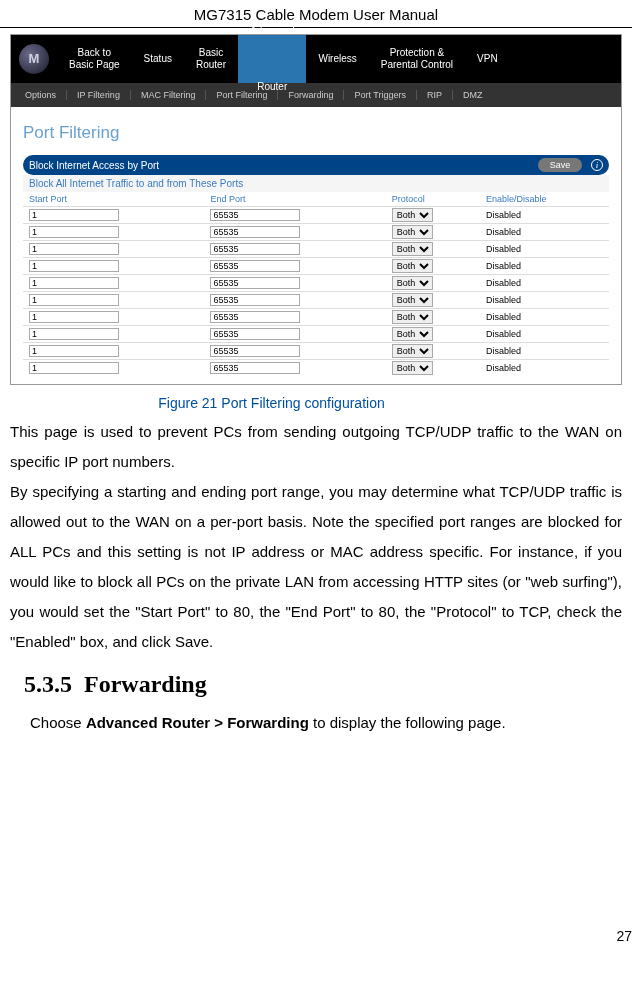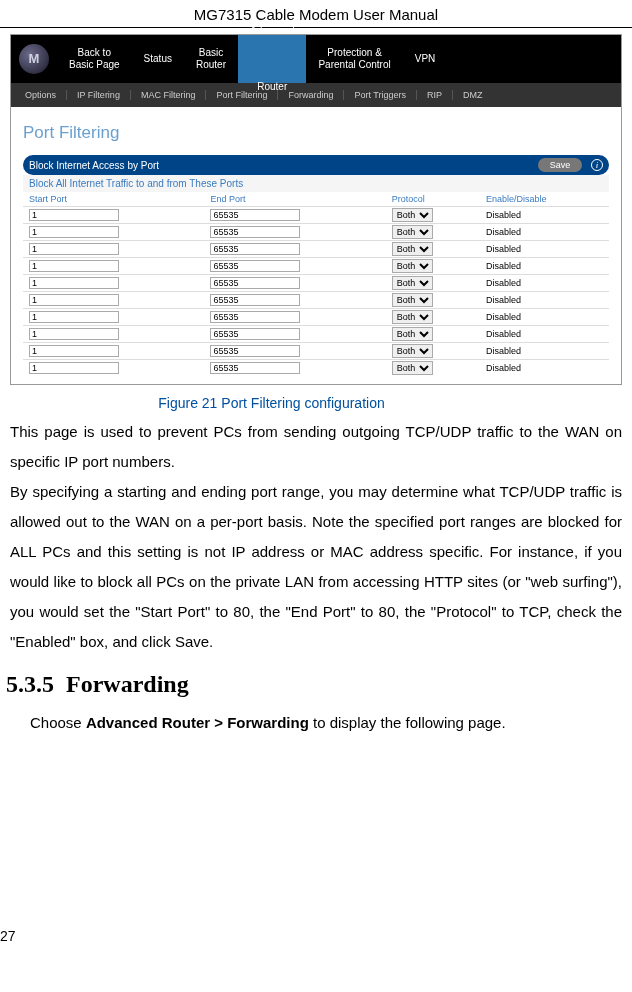--- a/index.html
+++ b/index.html
@@ -20,23 +20,23 @@
     .save-btn { background: #777; color: #fff; border: none; border-radius: 10px; padding: 2px 12px; font-size: 9px; cursor: pointer; margin-right: 6px; }
     .info-icon { display: inline-block; width: 12px; height: 12px; border: 1px solid #fff; border-radius: 50%; text-align: center; line-height: 11px; font-size: 9px; font-style: italic; font-family: serif; }
     .sub-header { color: #3a7cc0; font-size: 10px; padding: 3px 6px; background: #f5f5f5; }
     .port-table { width: 100%; border-collapse: collapse; font-size: 9px; }
     .port-table th { color: #3a7cc0; font-weight: normal; text-align: left; padding: 2px 6px; background: #fff; }
     .port-table td { padding: 1px 6px; border-top: 1px solid #ddd; }
     .port-table input[type="text"] { width: 90px; font-size: 9px; border: 1px solid #aaa; padding: 0 2px; }
     .port-table select { font-size: 9px; border: 1px solid #aaa; }
     .figure-caption { text-align: center; color: #0050a0; font-size: 14px; margin: 10px 0 6px 11px; padding-right: 100px; }
     .body-text { font-size: 15px; line-height: 2; padding: 0 10px; text-align: justify; }
-    .section-heading { font-family: "Times New Roman", serif; font-size: 24px; font-weight: bold; padding: 14px 6px 10px; }
+    .section-heading { font-family: "Times New Roman", serif; font-size: 24px; font-weight: bold; padding: 14px 24px 10px; }
     .indent-text { font-size: 15px; line-height: 2; padding: 0 10px 0 30px; }
-    .page-number { text-align: left; font-size: 14px; margin-top: 190px; padding-bottom: 8px; }
+    .page-number { text-align: right; font-size: 14px; margin-top: 190px; padding-bottom: 8px; }
   </style>
 </head>
 <body>
 
 <div class="page-header">MG7315 Cable Modem User Manual</div>
 
 <div class="screenshot">
   <div class="nav-main">
     <div class="logo"></div>
     <div class="nav-item">
@@ -46,20 +46,23 @@
     <div class="nav-item">
         <span>Status</span>
       </div>
     <div class="nav-item">
         <span>Basic</span>
         <span>Router</span>
       </div>
     <div class="nav-item active">
         <span>Advanced</span>
         <span>Router</span>
+      </div>
+    <div class="nav-item">
+        <span>Wireless</span>
       </div>
     <div class="nav-item">
         <span>Protection &amp;</span>
         <span>Parental Control</span>
       </div>
     <div class="nav-item">
         <span>VPN</span>
       </div>
   </div>
   <div class="nav-sub">

